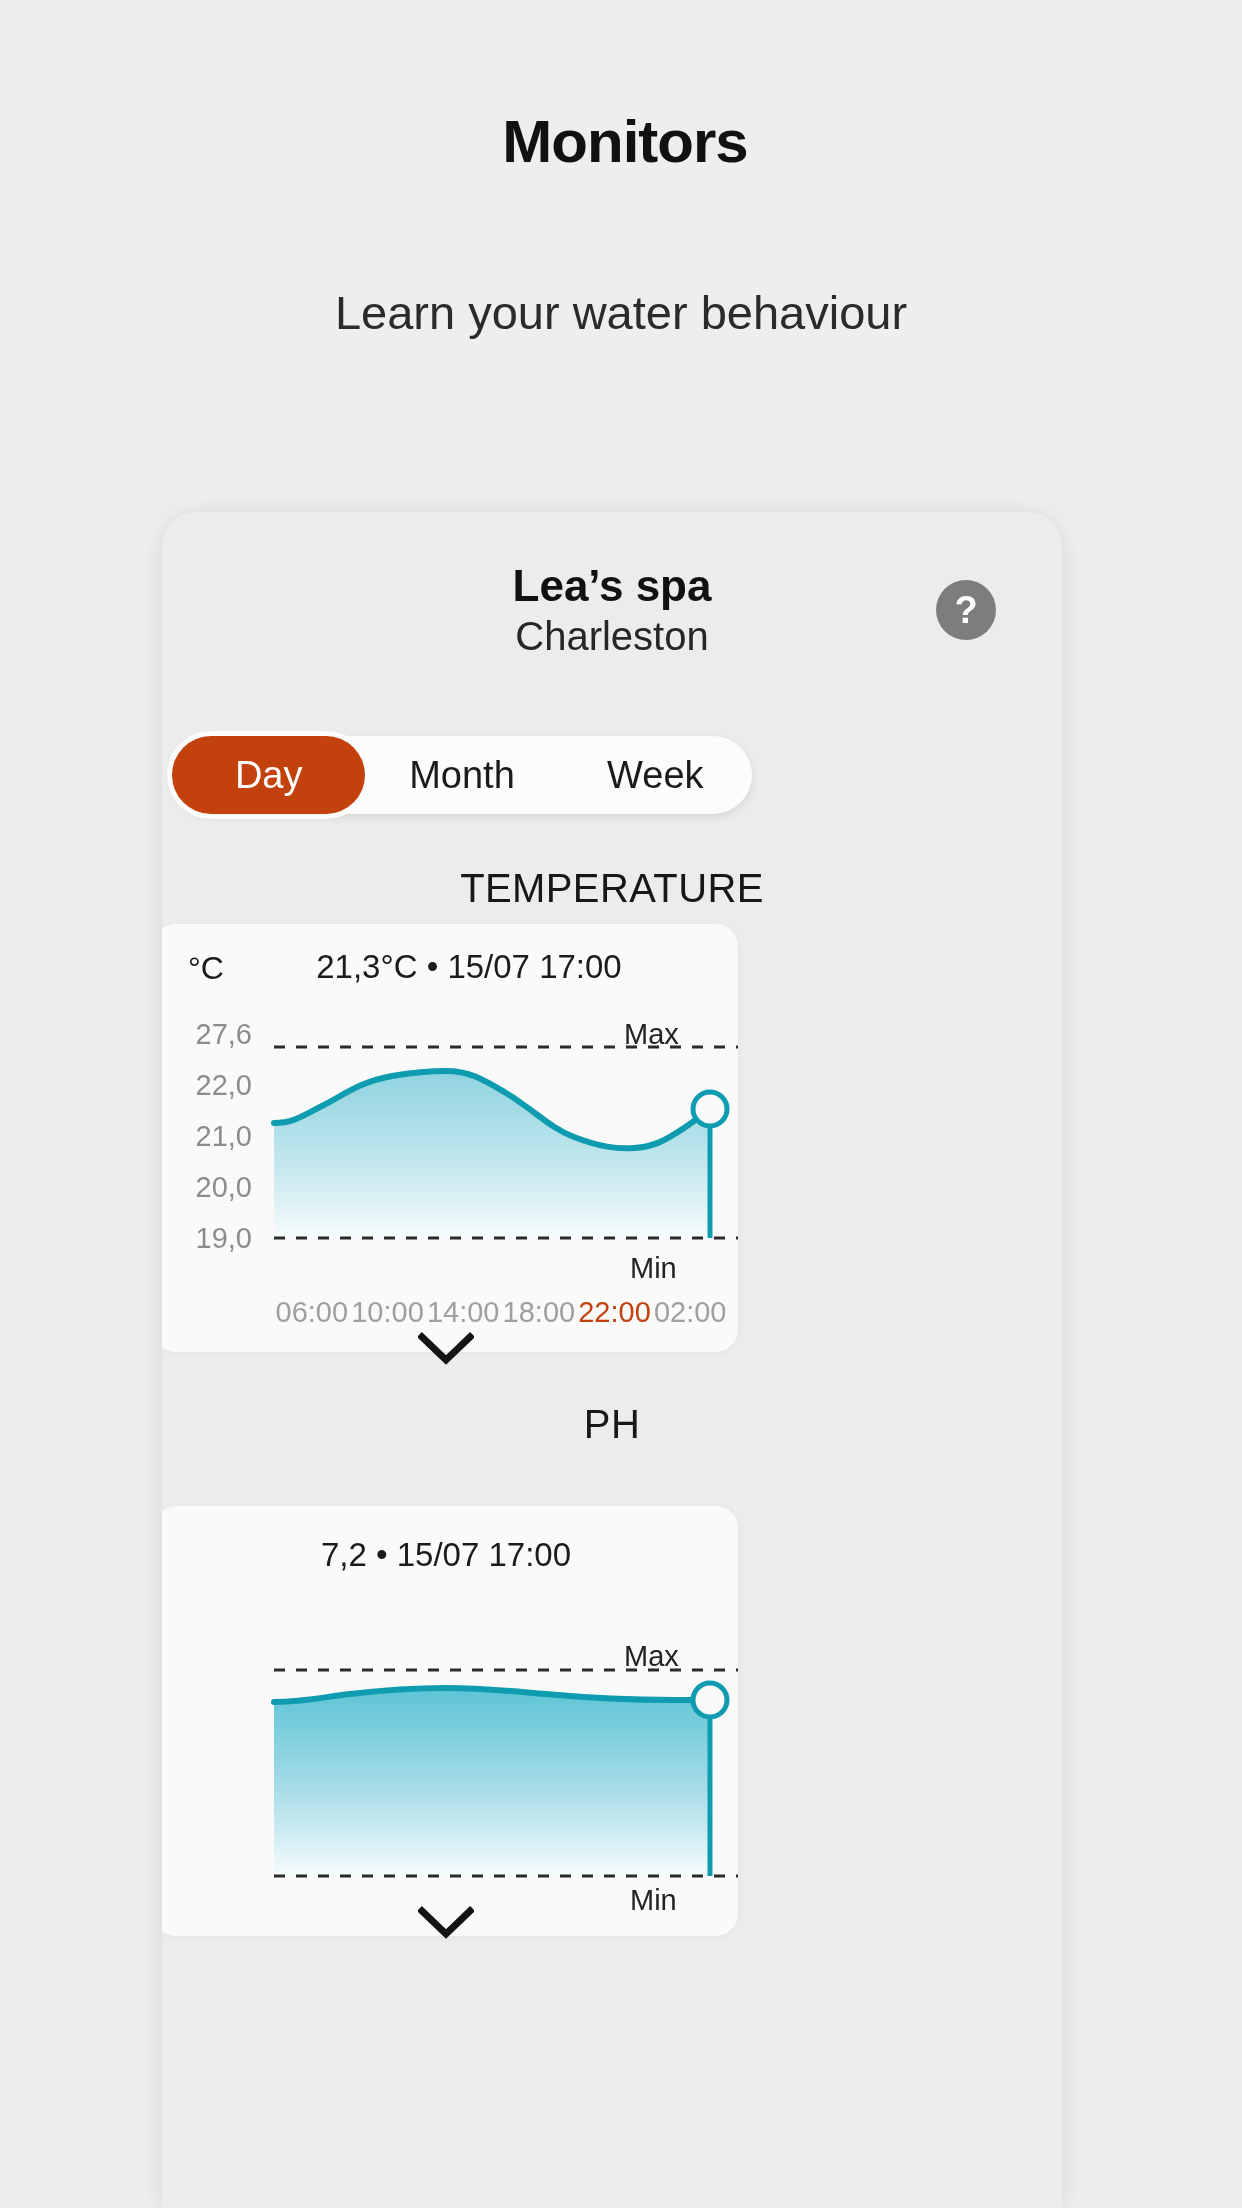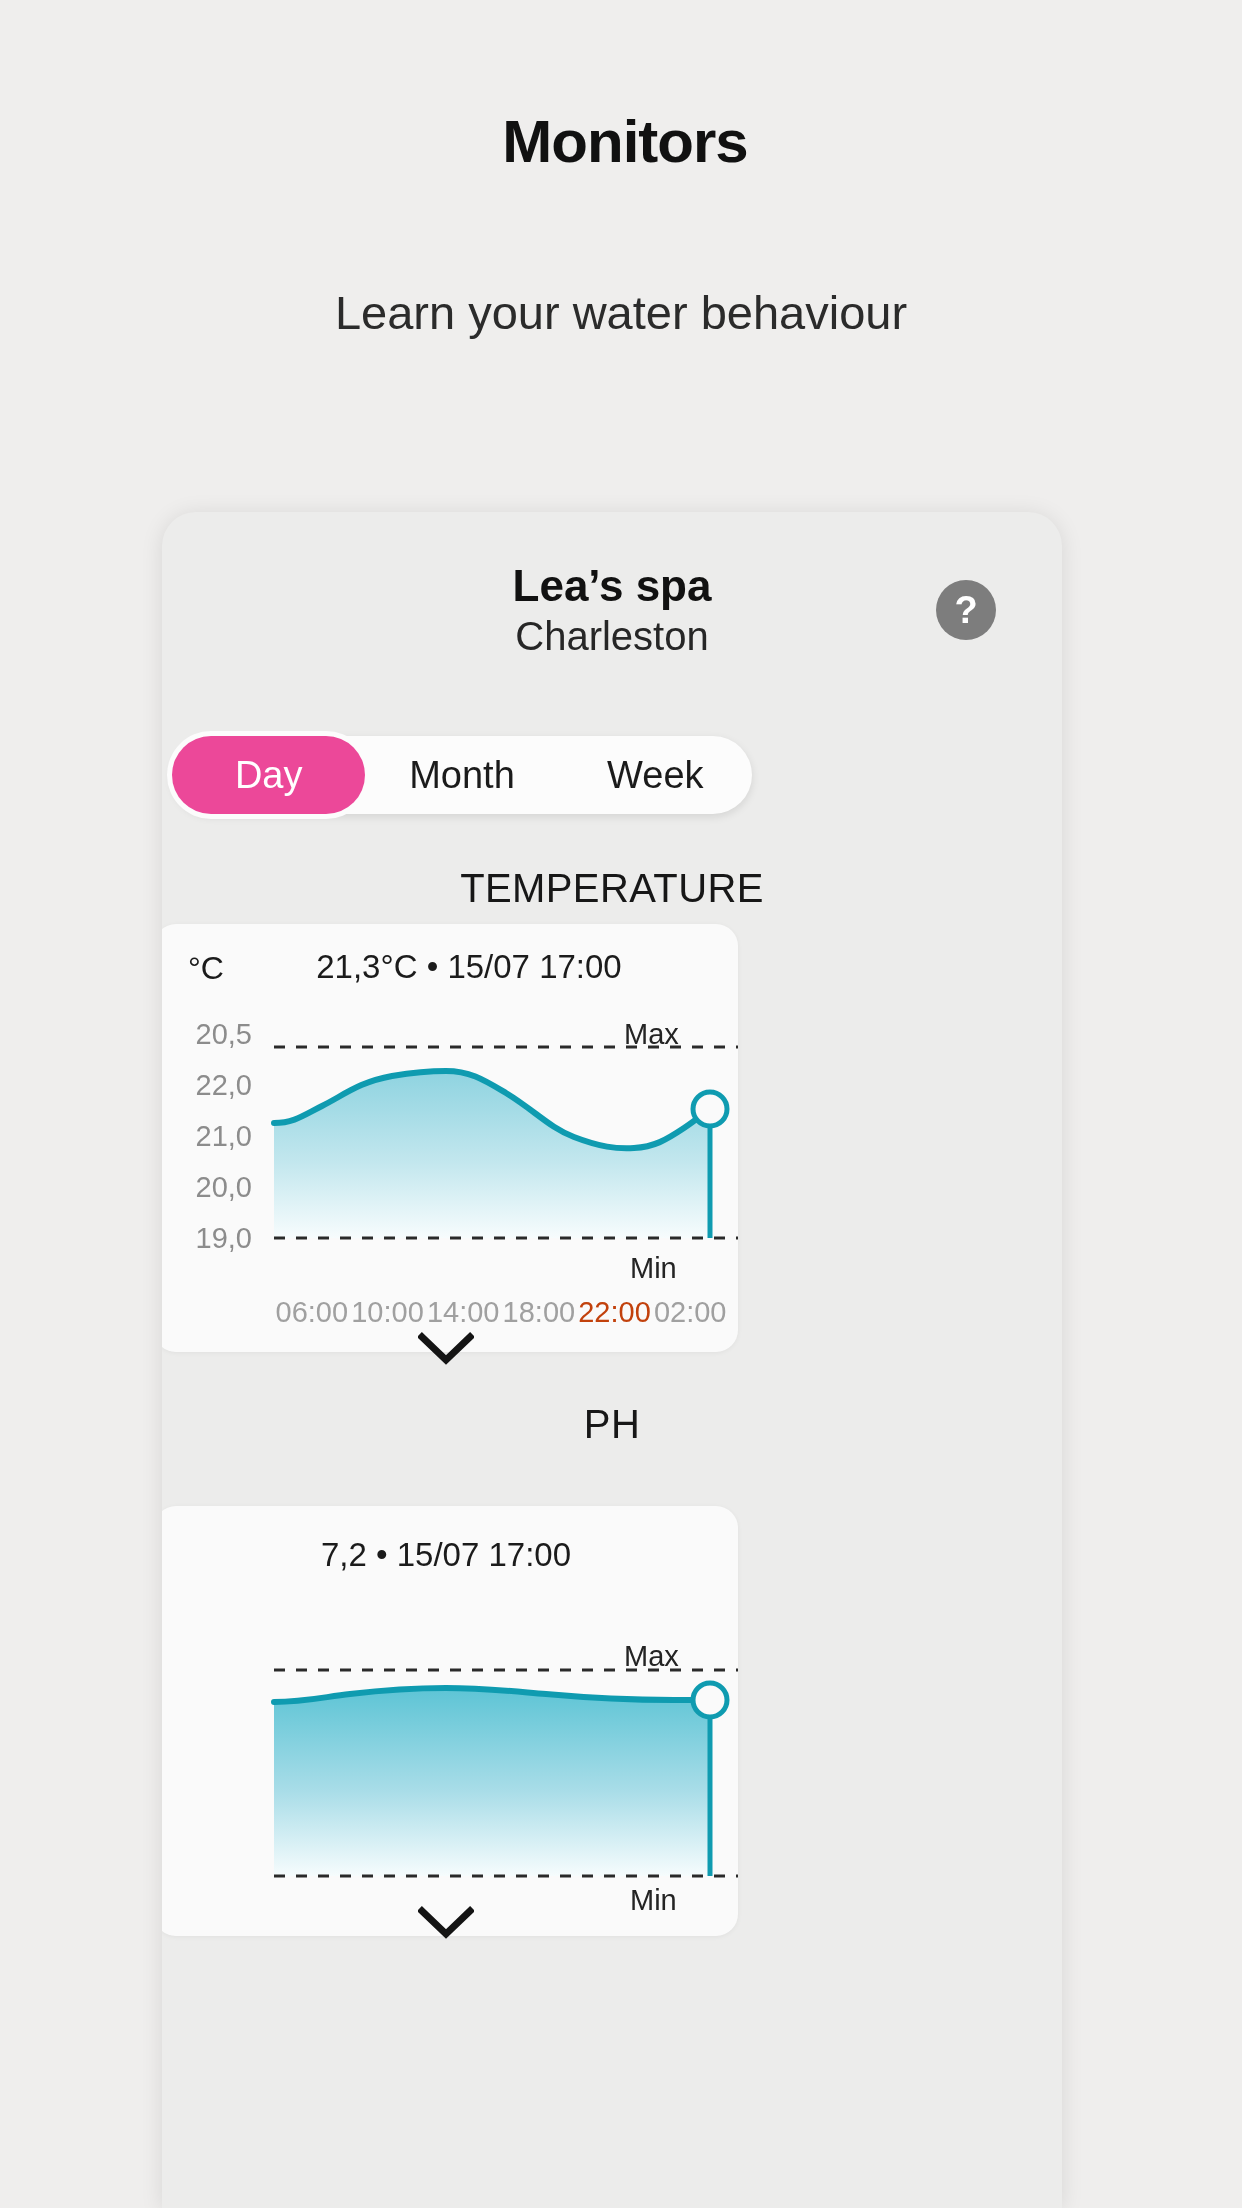--- a/index.html
+++ b/index.html
@@ -61,21 +61,21 @@
     box-shadow: 0 3px 9px rgba(0,0,0,0.10);
   }
   .seg {
     flex: 1 1 0; height: 78px;
     display: flex; align-items: center; justify-content: center;
     font-size: 38px; color: #1b1b1b; cursor: pointer;
     border-radius: 39px; background: transparent; border: none;
     font-family: inherit;
   }
   .seg.active {
-    background: #ec4899; color: #ffffff;
+    background: #c2410c; color: #ffffff;
     box-shadow: 0 0 0 5px #fcfcfc;
   }
 
   
   .metric-label {
     position: absolute; left: 0; width: 900px; text-align: center;
     font-size: 40px; font-weight: 400; color: #171717; letter-spacing: 0.4px;
   }
   .chart-card {
     position: absolute; left: 0;
@@ -136,21 +136,21 @@
     <div class="metric-label" style="top:354px;">TEMPERATURE</div>
 
     <div class="chart-card" style="left:-8px; top:412px; height:428px;">
       <div class="card-head">
         <span class="unit">°C</span>
         <span class="reading offset">21,3°C • 15/07 17:00</span>
       </div>
 
       <div class="plot-wrap" style="height:286px;">
         <div class="ylabels">
-          <span class="ytick" style="top:24px;">20,5</span>
+          <span class="ytick" style="top:24px;">27,6</span>
           <span class="ytick" style="top:75px;">22,0</span>
           <span class="ytick" style="top:126px;">21,0</span>
           <span class="ytick" style="top:177px;">20,0</span>
           <span class="ytick" style="top:228px;">19,0</span>
         </div>
 
         <svg class="plot-svg" width="584" height="286" viewBox="0 0 584 286">
           <defs>
             <linearGradient id="tempFill" x1="0" y1="0" x2="0" y2="1">
               <stop offset="0%" stop-color="#8ed3e0"></stop>

